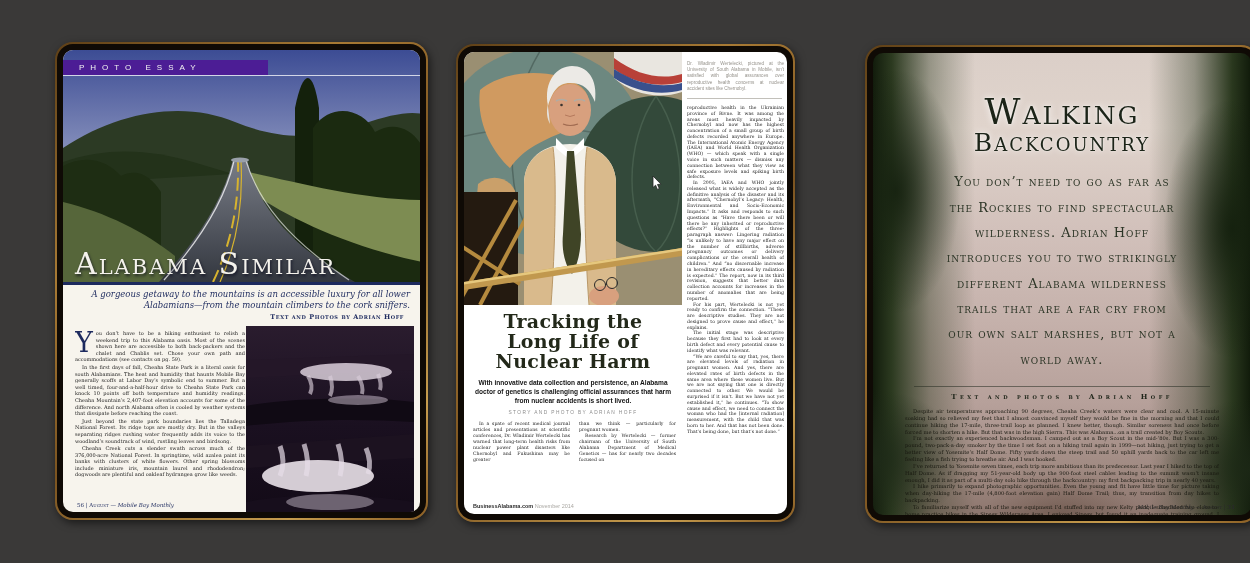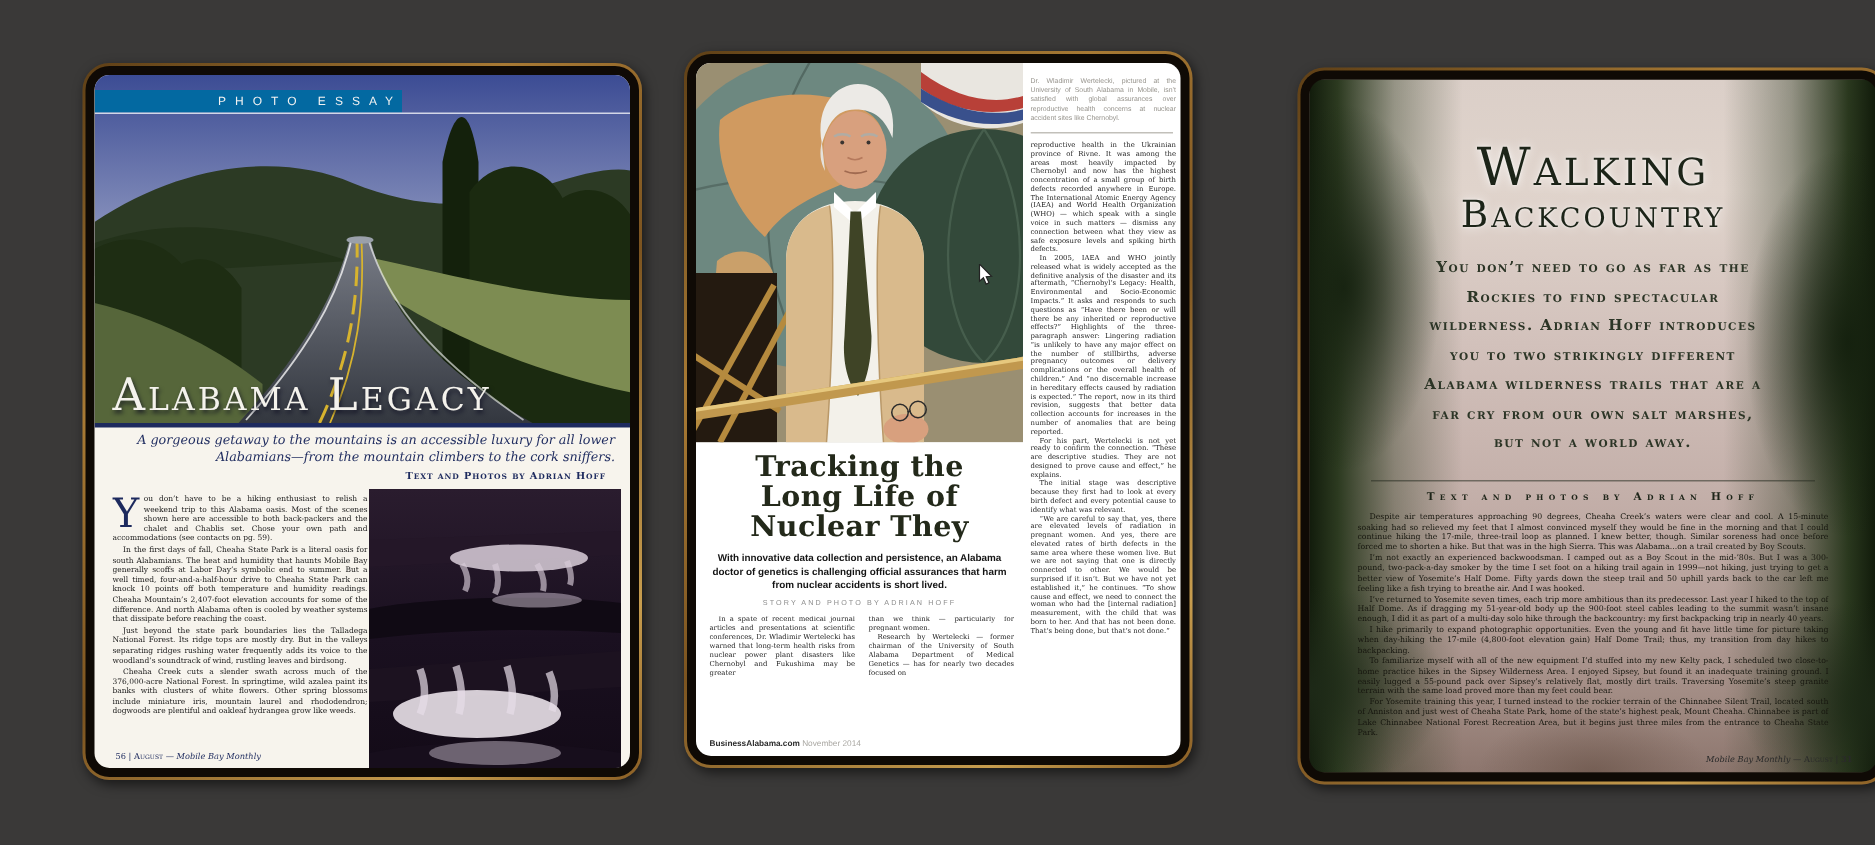--- a/index.html
+++ b/index.html
@@ -7,30 +7,30 @@
          font-family:"DejaVu Serif",serif;}
 
   
   .frame{position:absolute;border-radius:18px;padding:2px;box-sizing:border-box;
          background:linear-gradient(140deg,#5e3f16 0%,#a87a34 30%,#7c5420 55%,#c79d4e 85%,#8a5e24 100%);
          box-shadow:2px 3px 8px rgba(0,0,0,.55);}
   .frame-inner{width:100%;height:100%;box-sizing:border-box;background:#0f0a05;border-radius:16px;padding:6px;}
   .page{position:relative;width:100%;height:100%;border-radius:10px;overflow:hidden;}
 
   #f1{left:55px;top:42px;width:373px;height:478px;}
-  #f2{left:456px;top:34px;width:339px;height:478px;}
+  #f2{left:456px;top:44px;width:339px;height:478px;}
   #f3{left:865px;top:45px;width:394px;height:478px;}
 
   
   .page1{background:#f7f4ed;}
   .photo1{position:relative;height:232px;overflow:hidden;}
   .photo1 svg{position:absolute;inset:0;}
-  .kicker{position:absolute;top:10px;left:0;width:205px;height:15px;background:#0369a1;
+  .kicker{position:absolute;top:10px;left:0;width:205px;height:15px;background:#4c1d95;
           color:#f2f2f2;font-family:"Liberation Sans",sans-serif;font-size:8px;
-          letter-spacing:6px;line-height:15px;padding-left:16px;box-sizing:border-box;text-align:right;}
+          letter-spacing:6px;line-height:15px;padding-left:16px;box-sizing:border-box;}
   .kline{position:absolute;top:25px;left:0;right:0;height:1px;background:rgba(255,255,255,.75);}
   .p1title{position:absolute;bottom:1px;left:12px;right:2px;color:#f4f2ec;
            font-variant:small-caps;font-size:30px;letter-spacing:2px;white-space:nowrap;
            text-shadow:1px 2px 3px rgba(10,10,30,.75);}
   .deck1{height:44px;border-top:3px solid #1d2a5e;padding:4px 10px 0;box-sizing:border-box;}
   .sub1{font-style:italic;color:#1d2a5e;font-size:8.5px;line-height:1.3;text-align:right;}
   .by1{text-align:right;color:#1d2a5e;font-variant:small-caps;font-weight:bold;
        font-size:6.5px;letter-spacing:.6px;padding:2px 6px 0 0;}
   .body1{position:relative;height:172px;padding:4px 10px 0 12px;box-sizing:border-box;}
   .col1{width:170px;font-size:5px;line-height:1.32;text-align:justify;color:#1b1b1b;overflow:hidden;height:168px;}
@@ -74,21 +74,21 @@
       radial-gradient(ellipse 130px 100px at 0% 88%, rgba(30,42,24,.9), rgba(30,42,24,0) 70%),
       radial-gradient(ellipse 130px 100px at 100% 90%, rgba(28,40,22,.9), rgba(28,40,22,0) 70%),
       linear-gradient(90deg,#121c0c 0%,#2c3a20 5%,rgba(44,58,32,.4) 15%,rgba(0,0,0,0) 27%,
                       rgba(0,0,0,0) 73%,rgba(40,54,30,.4) 85%,#2a381e 95%,#101a0a 100%),
       linear-gradient(180deg,#dbcfc8 0%,#e0d4cc 16%,#d2c1bb 38%,#c5b1ab 58%,#b6a09a 76%,#a08a82 90%,#8d766e 100%);
     text-align:center;}
   .t3wrap{padding-top:42px;color:#1c2418;
           text-shadow:0 0 7px rgba(255,255,255,.95),0 0 2px rgba(255,255,255,.7);}
   .t3a{font-variant:small-caps;font-size:35px;line-height:1.0;letter-spacing:2px;}
   .t3b{font-variant:small-caps;font-size:25px;line-height:1.05;letter-spacing:2px;}
-  .deck3{width:238px;margin:13px auto 0;font-variant:small-caps;font-weight:bold;font-size:10px;
+  .deck3{width:238px;margin:13px auto 0;font-variant:small-caps;font-weight:normal;font-size:13px;
          line-height:1.95;letter-spacing:1px;color:#2c3526;}
   .by3rule{width:296px;height:1px;background:rgba(40,45,35,.55);margin:14px auto 5px;}
   .by3{font-variant:small-caps;font-weight:bold;font-size:7px;letter-spacing:3.5px;color:#1d2418;}
   .body3{width:314px;margin:7px auto 0;font-size:5.2px;line-height:1.32;text-align:justify;
          color:#17170f;height:208px;overflow:hidden;}
   .body3 p{margin:0;text-indent:8px;}
   .foot3{position:absolute;bottom:5px;right:16px;font-size:5.5px;color:#2a2a2a;}
   .foot3 .mag{font-style:italic;}
   .foot3 .iss{font-variant:small-caps;}
   .foot3 .num{font-weight:bold;}
@@ -128,21 +128,21 @@
             <path d="M150,232 C170,190 176,150 175,111" stroke="#d7b32e" stroke-width="2" fill="none" stroke-dasharray="13 6"></path>
             <path d="M157,232 C176,190 180,150 178,111" stroke="#d7b32e" stroke-width="1.2" fill="none"></path>
             <path d="M101,230 C139,188 162,150 171,111" stroke="rgba(255,255,255,.75)" stroke-width="1.2" fill="none"></path>
             <path d="M286,230 C224,188 196,152 183,111" stroke="rgba(255,255,255,.6)" stroke-width="1.2" fill="none"></path>
             <ellipse cx="177" cy="110" rx="9" ry="2.5" fill="#9aa0aa"></ellipse>
           </svg>
           <div class="kicker">
             <span>PHOTO ESSAY</span>
           </div>
           <div class="kline"></div>
-          <div class="p1title">Alabama Legacy</div>
+          <div class="p1title">Alabama Similar</div>
         </div>
         <div class="deck1">
           <div class="sub1">A gorgeous getaway to the mountains is an accessible luxury for all lower Alabamians—from the mountain climbers to the cork sniffers.</div>
           <div class="by1">Text and Photos by Adrian Hoff</div>
         </div>
         <div class="body1">
           <div class="col1">
             <p class="first"><span class="dropcap">Y</span><span>ou don’t have to be a hiking enthusiast to relish a weekend trip to this Alabama oasis. Most of the scenes shown here are accessible to both back-packers and the chalet and Chablis set. Chose your own path and accommodations (see contacts on pg. 59).</span></p>
             <p>In the first days of fall, Cheaha State Park is a literal oasis for south Alabamians. The heat and humidity that haunts Mobile Bay generally scoffs at Labor Day’s symbolic end to summer. But a well timed, four-and-a-half-hour drive to Cheaha State Park can knock 10 points off both temperature and humidity readings. Cheaha Mountain’s 2,407-foot elevation accounts for some of the difference. And north Alabama often is cooled by weather systems that dissipate before reaching the coast.</p>
             <p>Just beyond the state park boundaries lies the Talladega National Forest. Its ridge tops are mostly dry. But in the valleys separating ridges rushing water frequently adds its voice to the woodland’s soundtrack of wind, rustling leaves and birdsong.</p>
@@ -232,21 +232,21 @@
           <p>In 2005, IAEA and WHO jointly released what is widely accepted as the definitive analysis of the disaster and its aftermath, “Chernobyl’s Legacy: Health, Environmental and Socio-Economic Impacts.” It asks and responds to such questions as “Have there been or will there be any inherited or reproductive effects?” Highlights of the three-paragraph answer: Lingering radiation “is unlikely to have any major effect on the number of stillbirths, adverse pregnancy outcomes or delivery complications or the overall health of children.” And “no discernable increase in hereditary effects caused by radiation is expected.” The report, now in its third revision, suggests that better data collection accounts for increases in the number of anomalies that are being reported.</p>
           <p>For his part, Wertelecki is not yet ready to confirm the connection. “These are descriptive studies. They are not designed to prove cause and effect,” he explains.</p>
           <p>The initial stage was descriptive because they first had to look at every birth defect and every potential cause to identify what was relevant.</p>
           <p>“We are careful to say that, yes, there are elevated levels of radiation in pregnant women. And yes, there are elevated rates of birth defects in the same area where these women live. But we are not saying that one is directly connected to other. We would be surprised if it isn’t. But we have not yet established it,” he continues. “To show cause and effect, we need to connect the woman who had the [internal radiation] measurement, with the child that was born to her. And that has not been done. That’s being done, but that’s not done.”</p>
         </div>
 
         <div class="block2">
           <div class="t2wrap">
             <div class="t2">Tracking the</div>
             <div class="t2">Long Life of</div>
-            <div class="t2">Nuclear They</div>
+            <div class="t2">Nuclear Harm</div>
           </div>
           <div class="sub2">With innovative data collection and persistence, an Alabama doctor of genetics is challenging official assurances that harm from nuclear accidents is short lived.</div>
           <div class="by2">Story and photo by Adrian Hoff</div>
           <div class="cols2">
             <div class="c">
                 <p class="ind">In a spate of recent medical journal articles and presentations at scientific conferences, Dr. Wladimir Wertelecki has warned that long-term health risks from nuclear power plant disasters like Chernobyl and Fukushima may be greater</p>
               </div>
             <div class="c">
               <p>than we think — particularly for pregnant women.</p>
               <p class="ind">Research by Wertelecki — former chairman of the University of South Alabama Department of Medical Genetics — has for nearly two decades focused on</p>

